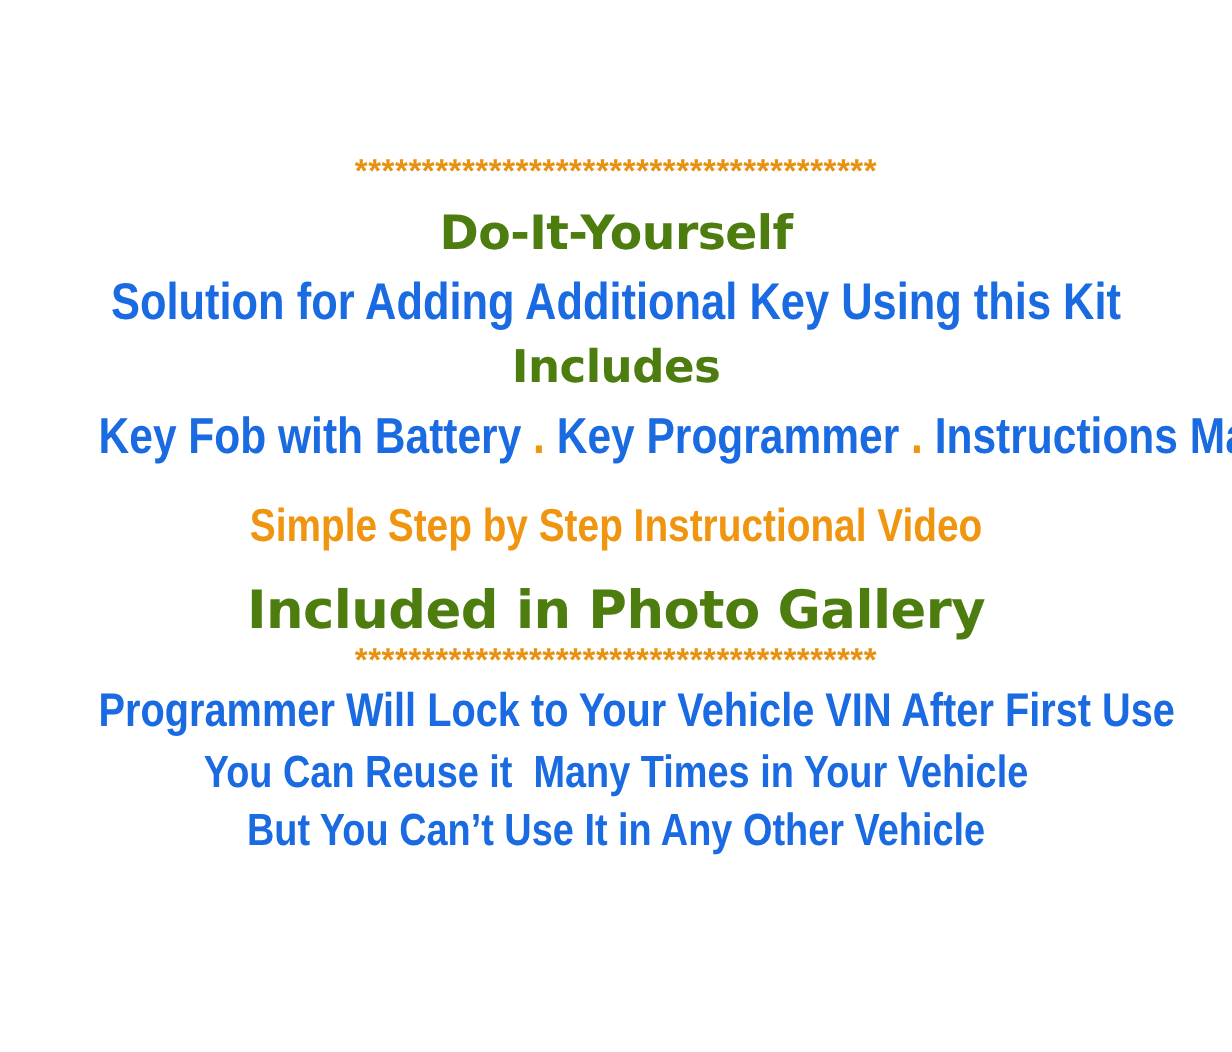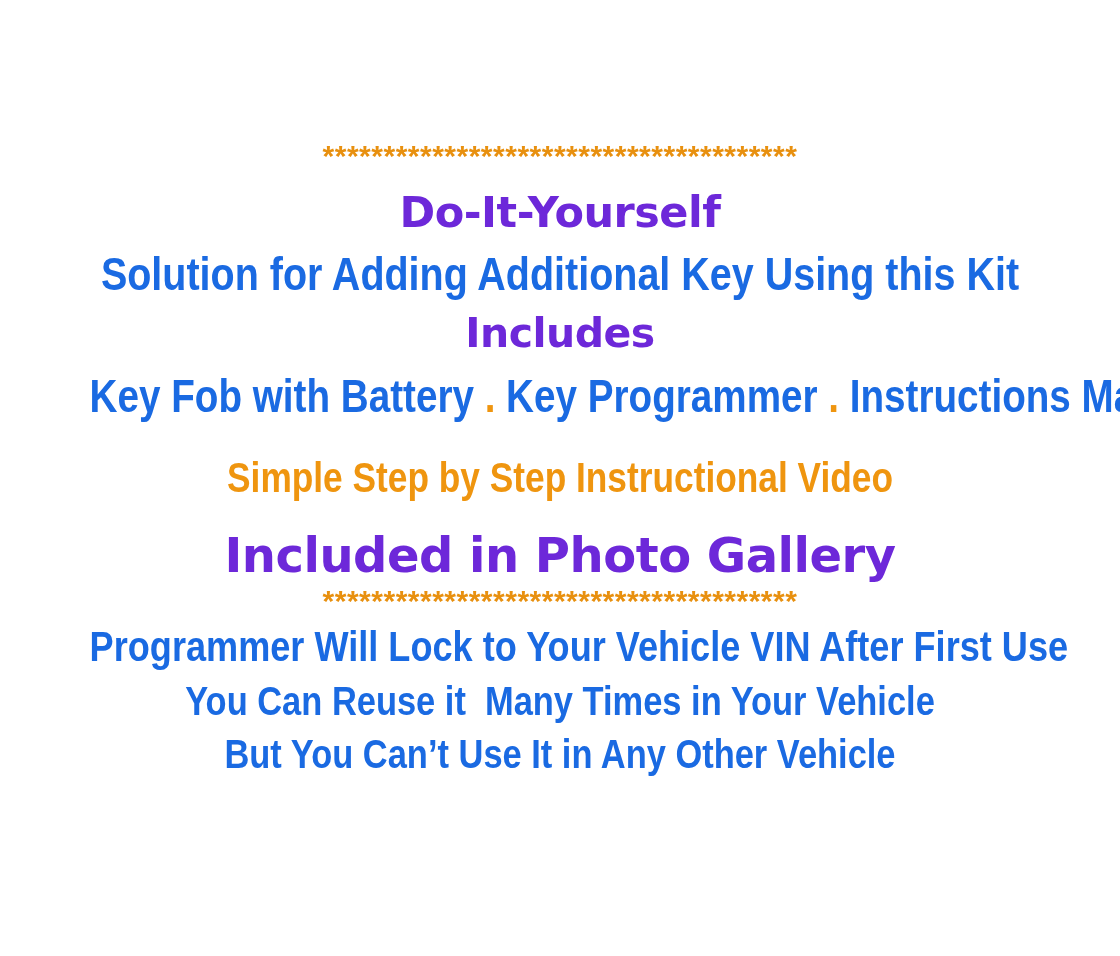--- a/index.html
+++ b/index.html
@@ -36,21 +36,21 @@
   .star-rule {
     color: #e8900f;
     font-family: "Liberation Sans", sans-serif;
     font-weight: 700;
     font-size: 29px;
     letter-spacing: 0.5px;
   }
 
   
   .head-wide {
-    color: #6d28d9;
+    color: #4d7c0f;
     font-family: "DejaVu Sans", sans-serif;
     font-weight: 700;
     letter-spacing: -0.5px;
   }
 
   
   .head-blue {
     color: #1a6ae2;
     font-family: "Liberation Sans Narrow", "Liberation Sans", sans-serif;
     font-weight: 700;

